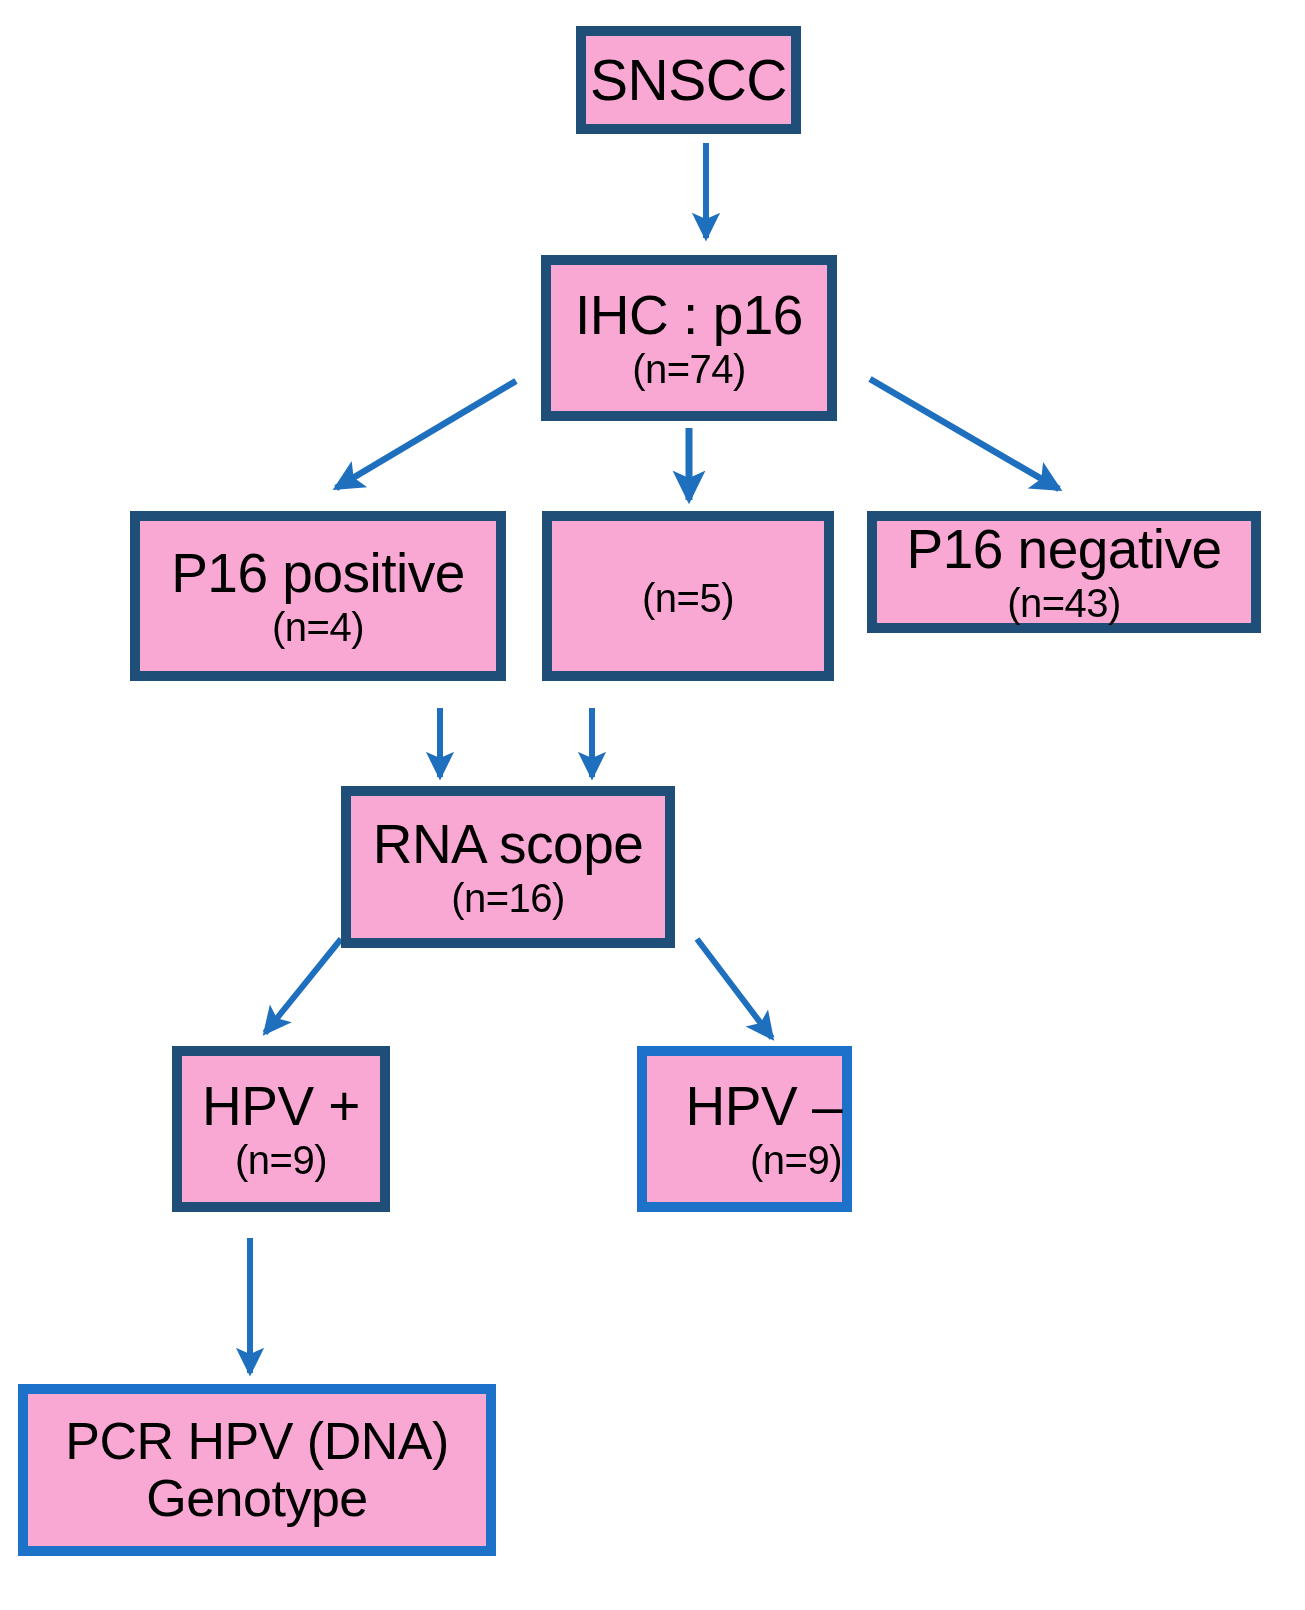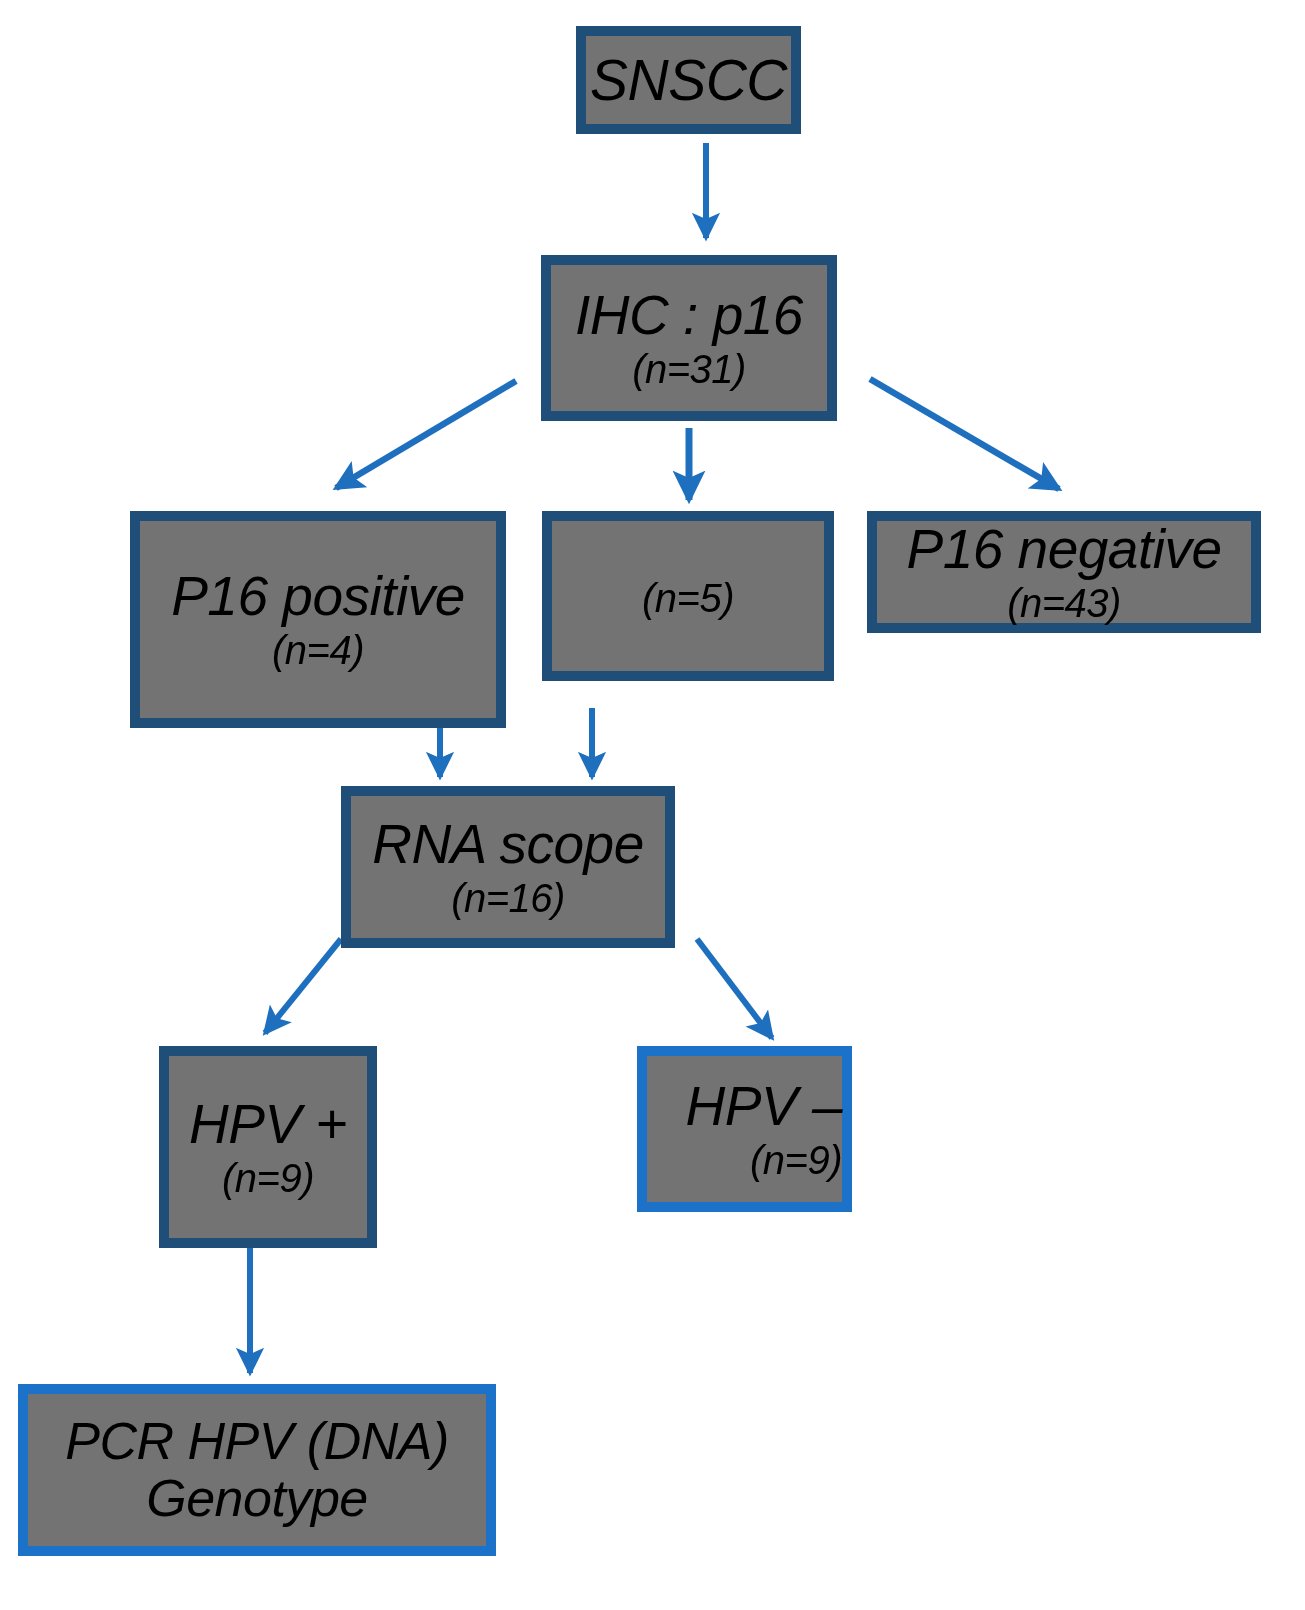--- a/index.html
+++ b/index.html
@@ -23,29 +23,28 @@
     position: absolute;
     left: 0;
     top: 0;
     width: 1305px;
     height: 1610px;
     pointer-events: none;
   }
   .node {
     position: absolute;
     box-sizing: border-box;
-    background: #737373;
+    background: #f9a8d4;
     display: flex;
     flex-direction: column;
     align-items: center;
     justify-content: center;
     text-align: center;
     color: #000000;
     line-height: 1.06;
-    font-style: italic;
   }
   .node .node-title {
     font-size: 55px;
     font-weight: 400;
     letter-spacing: -0.5px;
     white-space: nowrap;
   }
   .node .node-count {
     font-size: 40px;
     font-weight: 400;
@@ -55,25 +54,25 @@
   }
   .node.single .node-title {
     margin-top: 0;
   }
   .border-dark   { border: 10px solid #1F4E79; }
   .border-bright { border: 10px solid #1B72C8; }
 
   
   #node-snscc      { left: 576px;  top: 26px;   width: 225px; height: 108px; }
   #node-ihc        { left: 541px;  top: 255px;  width: 296px; height: 166px; }
-  #node-p16pos     { left: 130px;  top: 511px;  width: 376px; height: 217px; }
+  #node-p16pos     { left: 130px;  top: 511px;  width: 376px; height: 170px; }
   #node-doubtful   { left: 542px;  top: 511px;  width: 292px; height: 170px; }
   #node-p16neg     { left: 867px;  top: 511px;  width: 394px; height: 122px; }
   #node-rnascope   { left: 341px;  top: 786px;  width: 334px; height: 162px; }
-  #node-hpvpos     { left: 159px;  top: 1046px; width: 218px; height: 202px; align-items: center; }
+  #node-hpvpos     { left: 172px;  top: 1046px; width: 218px; height: 166px; align-items: center; }
   #node-hpvneg     { left: 637px;  top: 1046px; width: 215px; height: 166px; align-items: flex-end; }
   #node-pcr        { left: 18px;   top: 1384px; width: 478px; height: 172px; }
 
   #node-snscc .node-title   { font-size: 57px; }
   #node-pcr  .node-title    { font-size: 52px; }
   #node-pcr  .node-subtitle { font-size: 52px; }
   .node .node-subtitle {
     font-size: 52px;
     font-weight: 400;
     letter-spacing: -0.5px;
@@ -111,21 +110,21 @@
 
     <line x1="250" y1="1238" x2="250" y2="1373" stroke="#1F6FBF" stroke-width="6" marker-end="url(#arrowhead)"></line>
   </svg>
 
   <div class="node border-dark single" id="node-snscc">
     <div class="node-title">SNSCC</div>
   </div>
 
   <div class="node border-dark" id="node-ihc">
     <div class="node-title">IHC : p16</div>
-    <div class="node-count">(n=31)</div>
+    <div class="node-count">(n=74)</div>
   </div>
 
   <div class="node border-dark" id="node-p16pos">
     <div class="node-title">P16 positive</div>
     <div class="node-count">(n=4)</div>
   </div>
 
   <div class="node border-dark" id="node-doubtful">
     <div class="node-count">(n=5)</div>
   </div>

